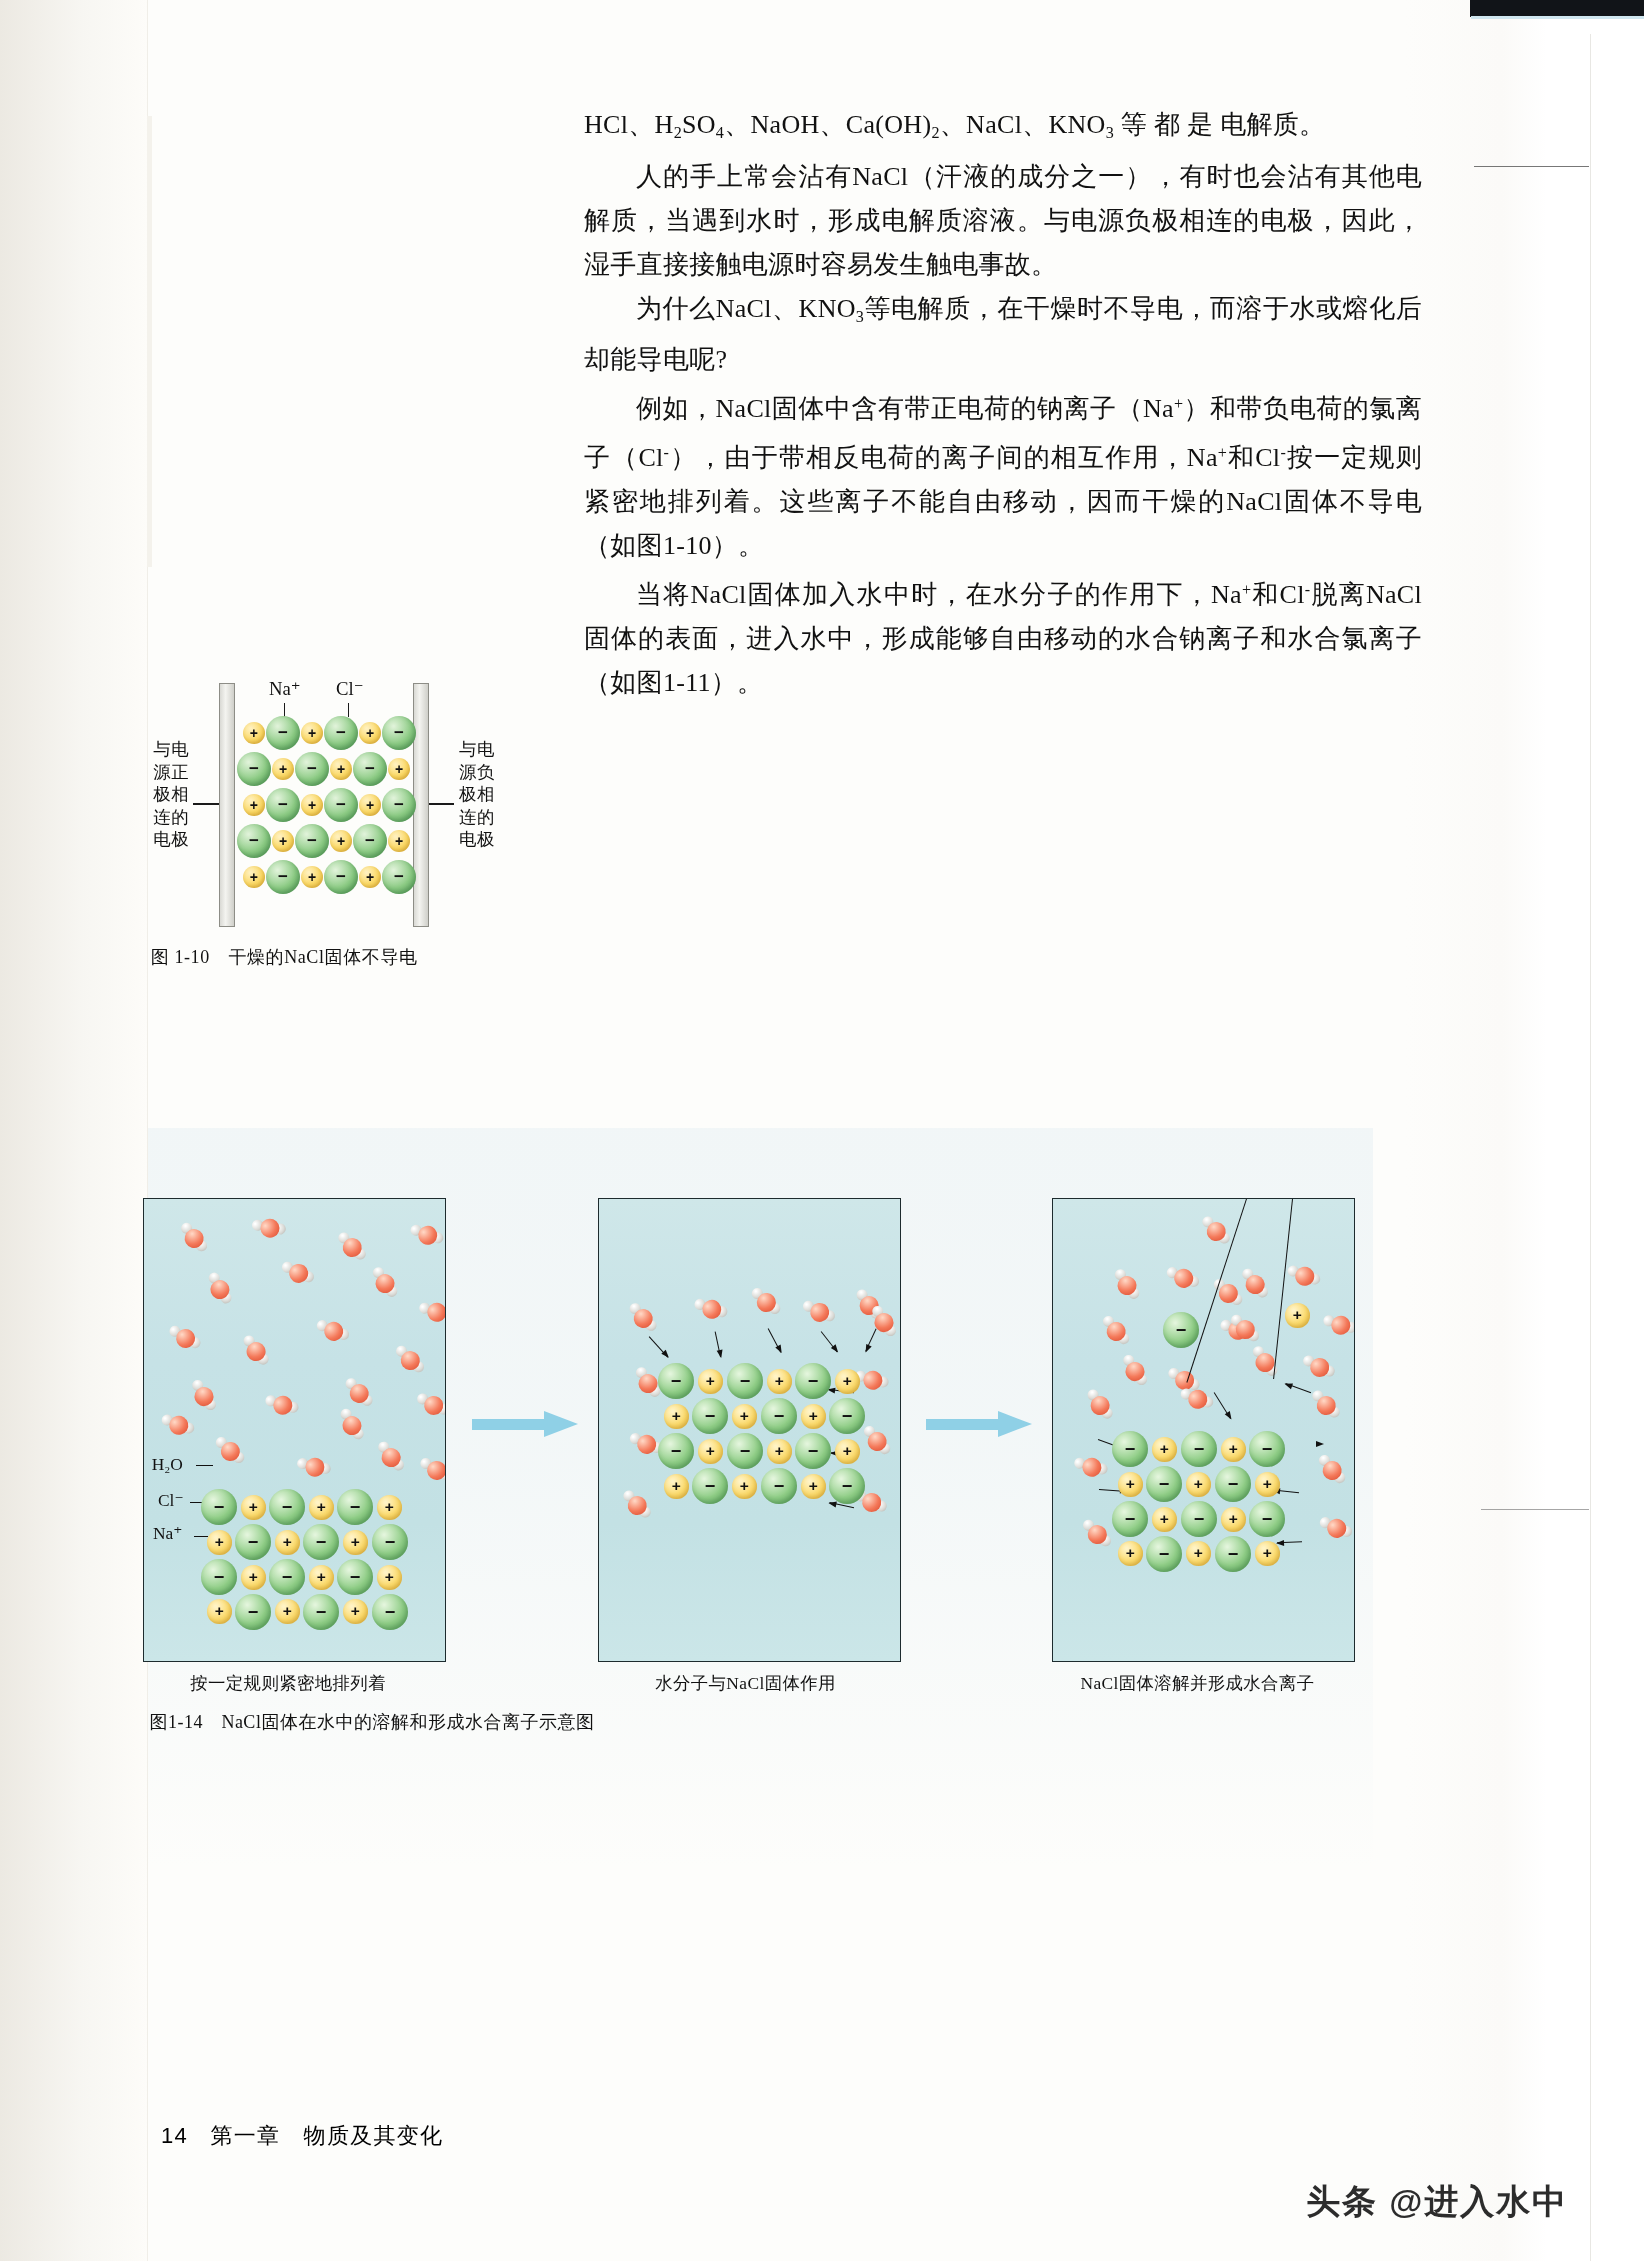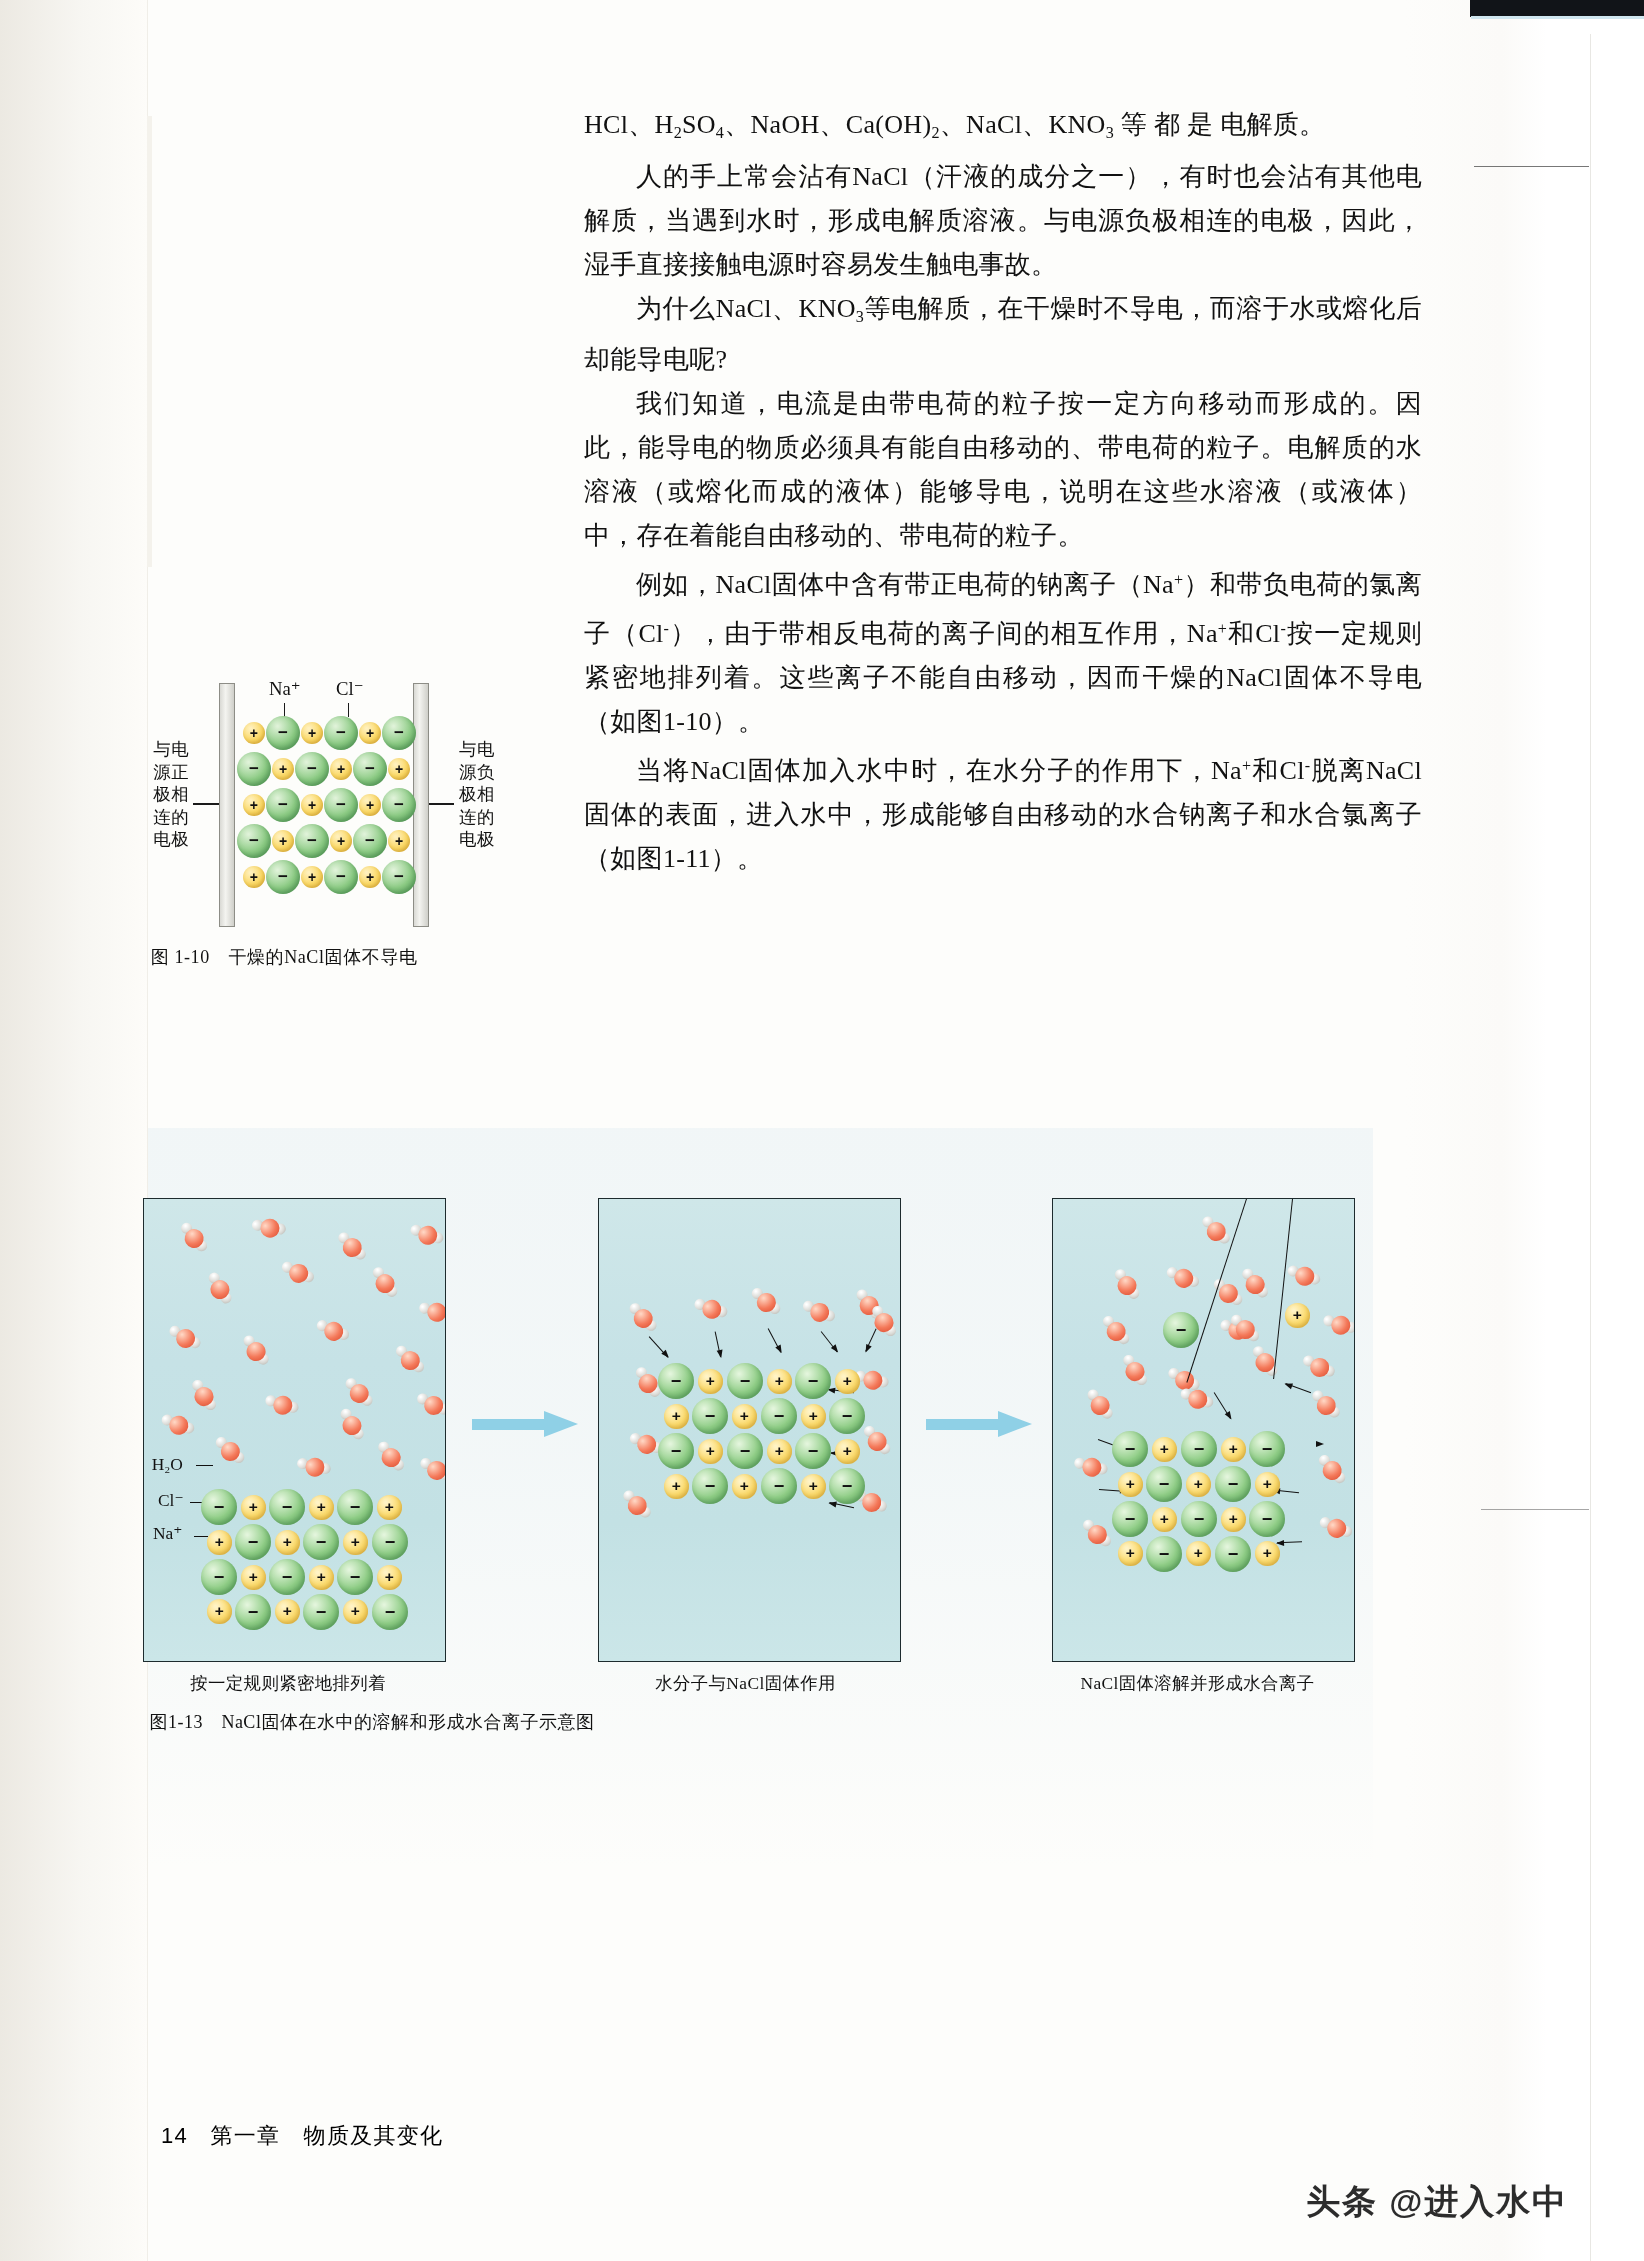--- a/index.html
+++ b/index.html
@@ -172,21 +172,20 @@
 <div class="edge-rule"></div>
 <div class="edge-dark"></div>
 <div class="edge-dark2"></div>
 <div class="edge-line1"></div>
 <div class="edge-line2"></div>
 
 <div class="col" id="para-top">
   <p class="noind">HCl、H<sub>2</sub>SO<sub>4</sub>、NaOH、Ca(OH)<sub>2</sub>、NaCl、KNO<sub>3</sub> 等 都 是 电解质。</p>
   <p>人的手上常会沾有NaCl（汗液的成分之一），有时也会沾有其他电解质，当遇到水时，形成电解质溶液。与电源负极相连的电极，因此，湿手直接接触电源时容易发生触电事故。</p>
   <p>为什么NaCl、KNO<sub>3</sub>等电解质，在干燥时不导电，而溶于水或熔化后却能导电呢?</p>
-  <p>我们知道，电流是由带电荷的粒子按一定方向移动而形成的。因此，能导电的物质必须具有能自由移动的、带电荷的粒子。电解质的水溶液（或熔化而成的液体）能够导电，说明在这些水溶液（或液体）中，存在着能自由移动的、带电荷的粒子。</p>
   <p>例如，NaCl固体中含有带正电荷的钠离子（Na<sup>+</sup>）和带负电荷的氯离子（Cl<sup>-</sup>），由于带相反电荷的离子间的相互作用，Na<sup>+</sup>和Cl<sup>-</sup>按一定规则紧密地排列着。这些离子不能自由移动，因而干燥的NaCl固体不导电（如图1-10）。</p>
   <p>当将NaCl固体加入水中时，在水分子的作用下，Na<sup>+</sup>和Cl<sup>-</sup>脱离NaCl固体的表面，进入水中，形成能够自由移动的水合钠离子和水合氯离子（如图1-11）。</p>
 </div>
 
 <div id="fig110">
   <div class="f110-stage">
     <div class="elabel left">与电源正极相连的电极</div>
     <div class="elabel right">与电源负极相连的电极</div>
     <div class="lead left"></div>
     <div class="lead right"></div>
@@ -617,21 +616,21 @@
     </div>
     <div class="bigarrow" id="ba2">
       <div class="shaft"></div>
       <div class="head"></div>
     </div>
 
     <div class="pcap" id="c1">按一定规则紧密地排列着</div>
     <div class="pcap" id="c2">水分子与NaCl固体作用</div>
     <div class="pcap" id="c3">NaCl固体溶解并形成水合离子</div>
   </div>
-  <div id="fig111cap" class="figcap">图1-13　NaCl固体在水中的溶解和形成水合离子示意图</div>
+  <div id="fig111cap" class="figcap">图1-14　NaCl固体在水中的溶解和形成水合离子示意图</div>
 </div>
 
 <div id="footer">
   <span class="pnum">14</span>
   <span>第一章　物质及其变化</span>
 </div>
 <div id="watermark">头条 @进入水中</div>
 
 
 </body></html>

